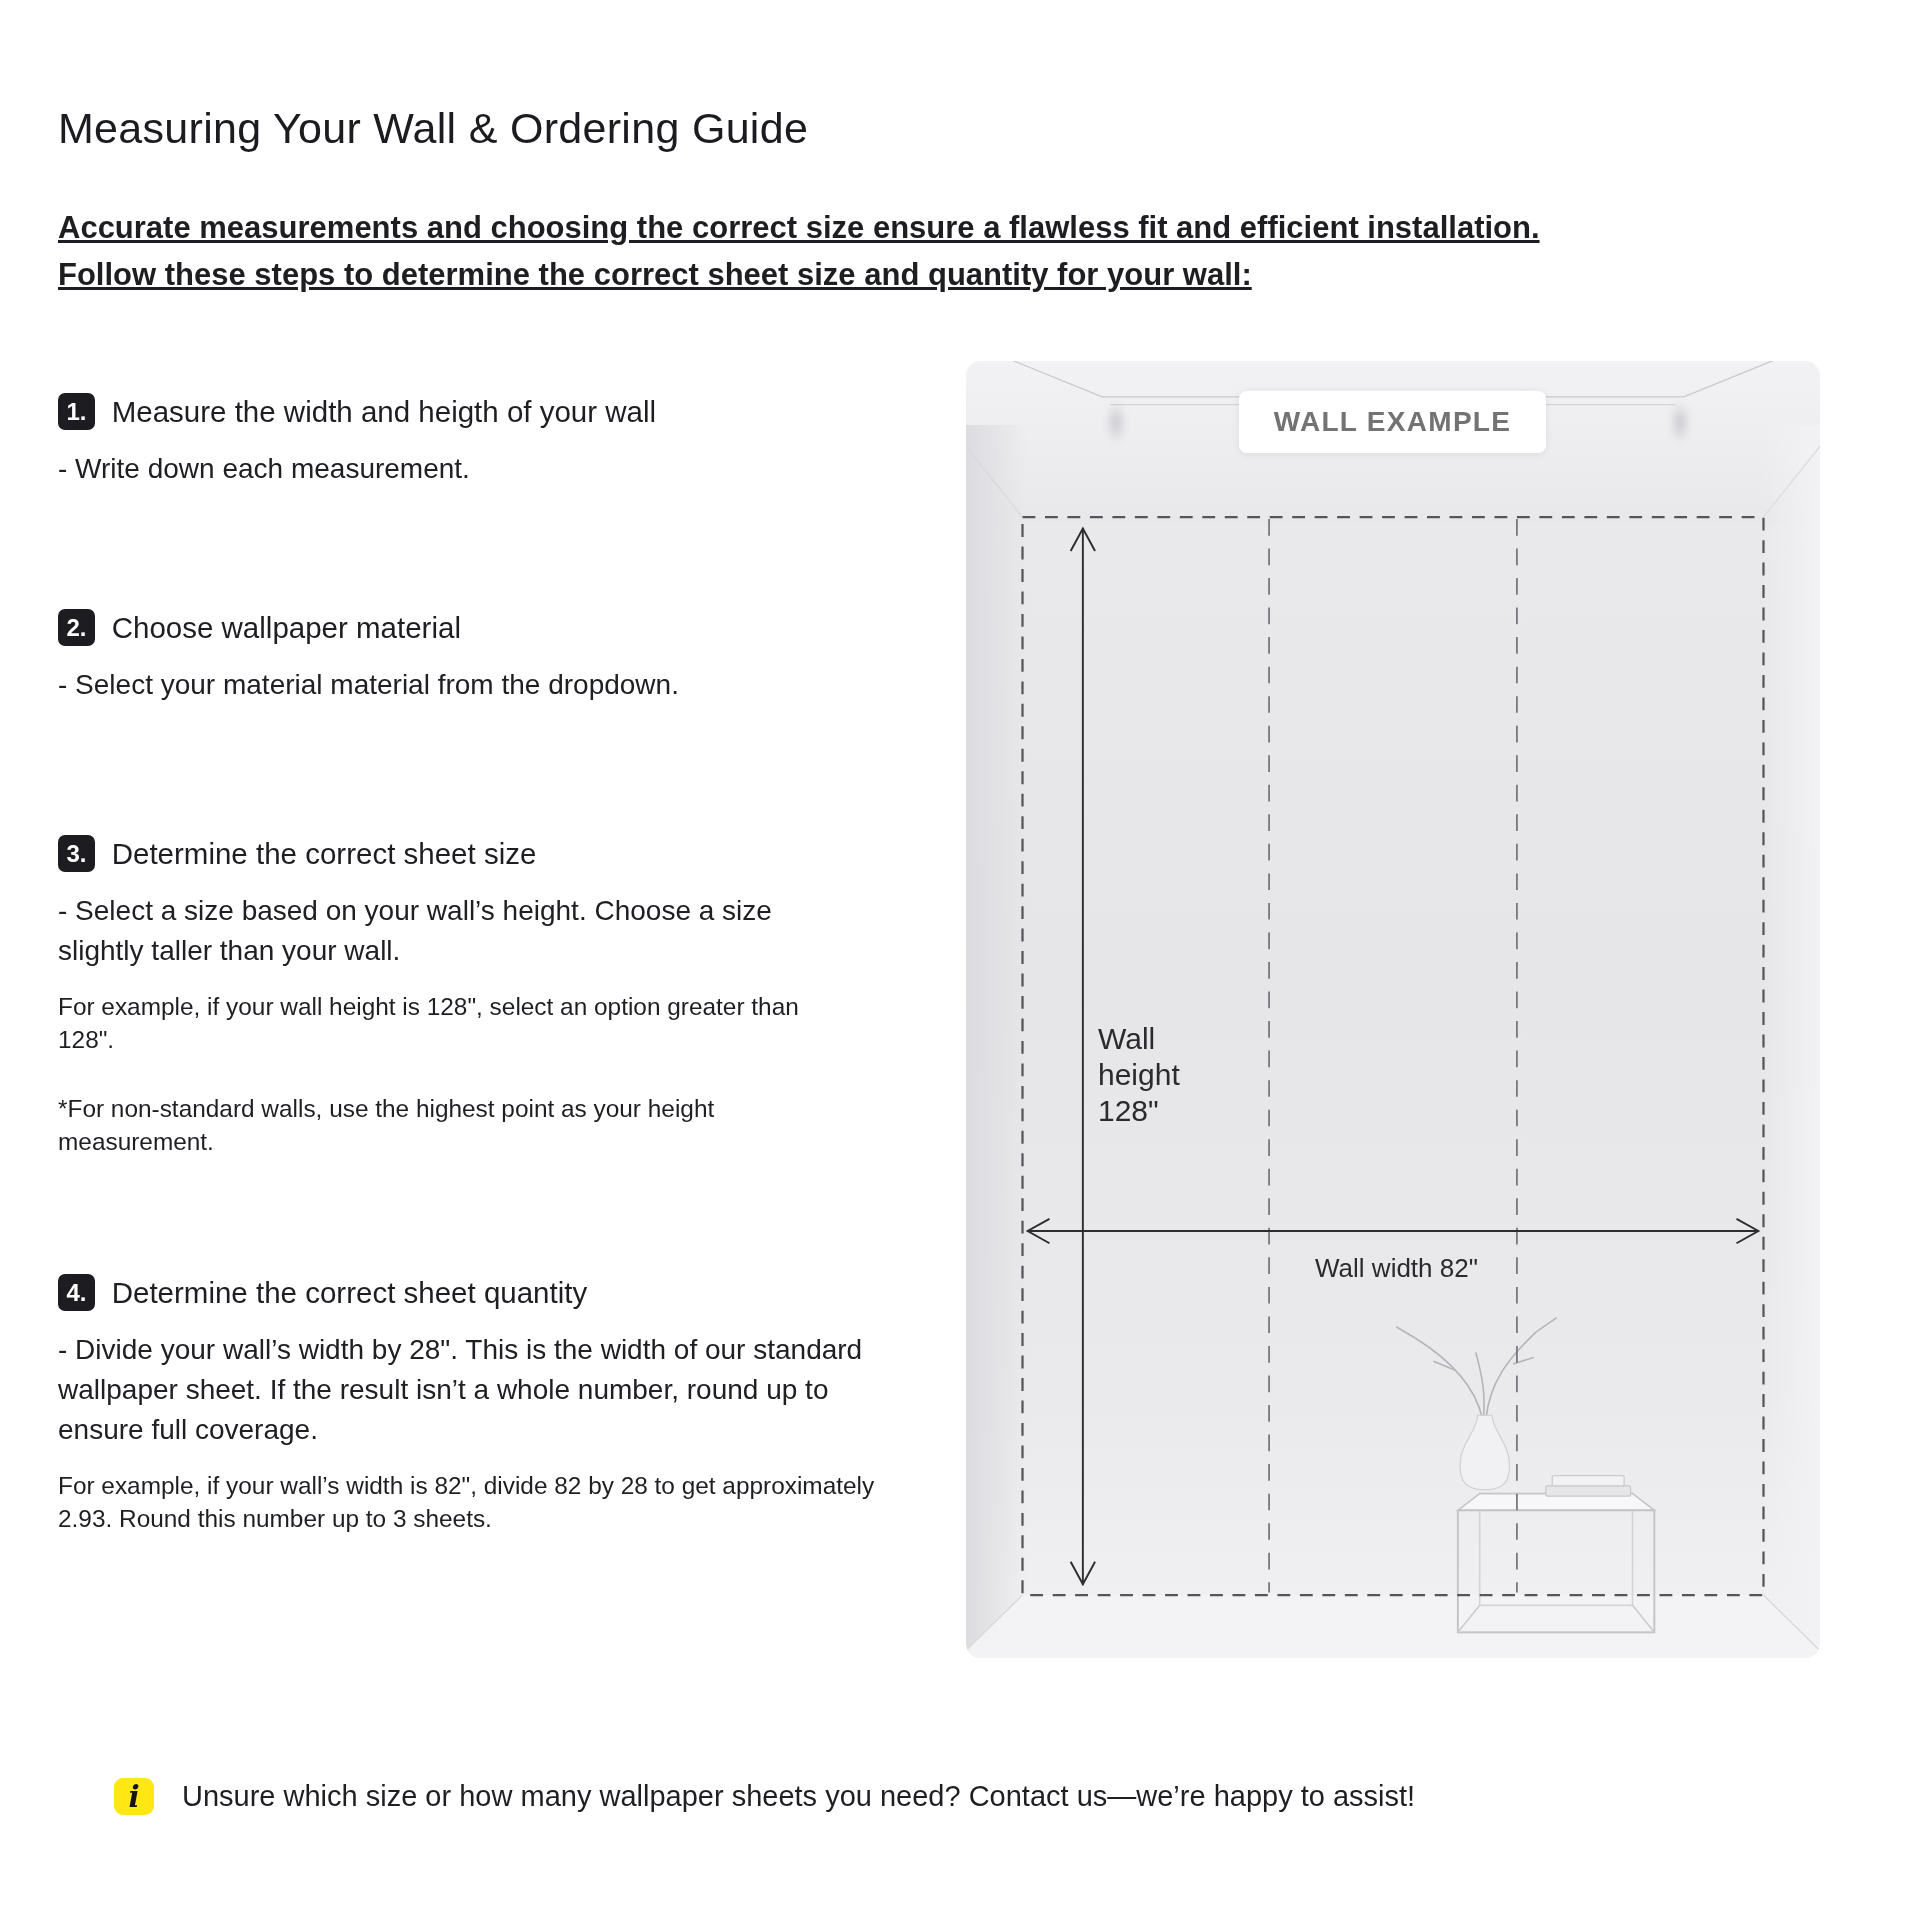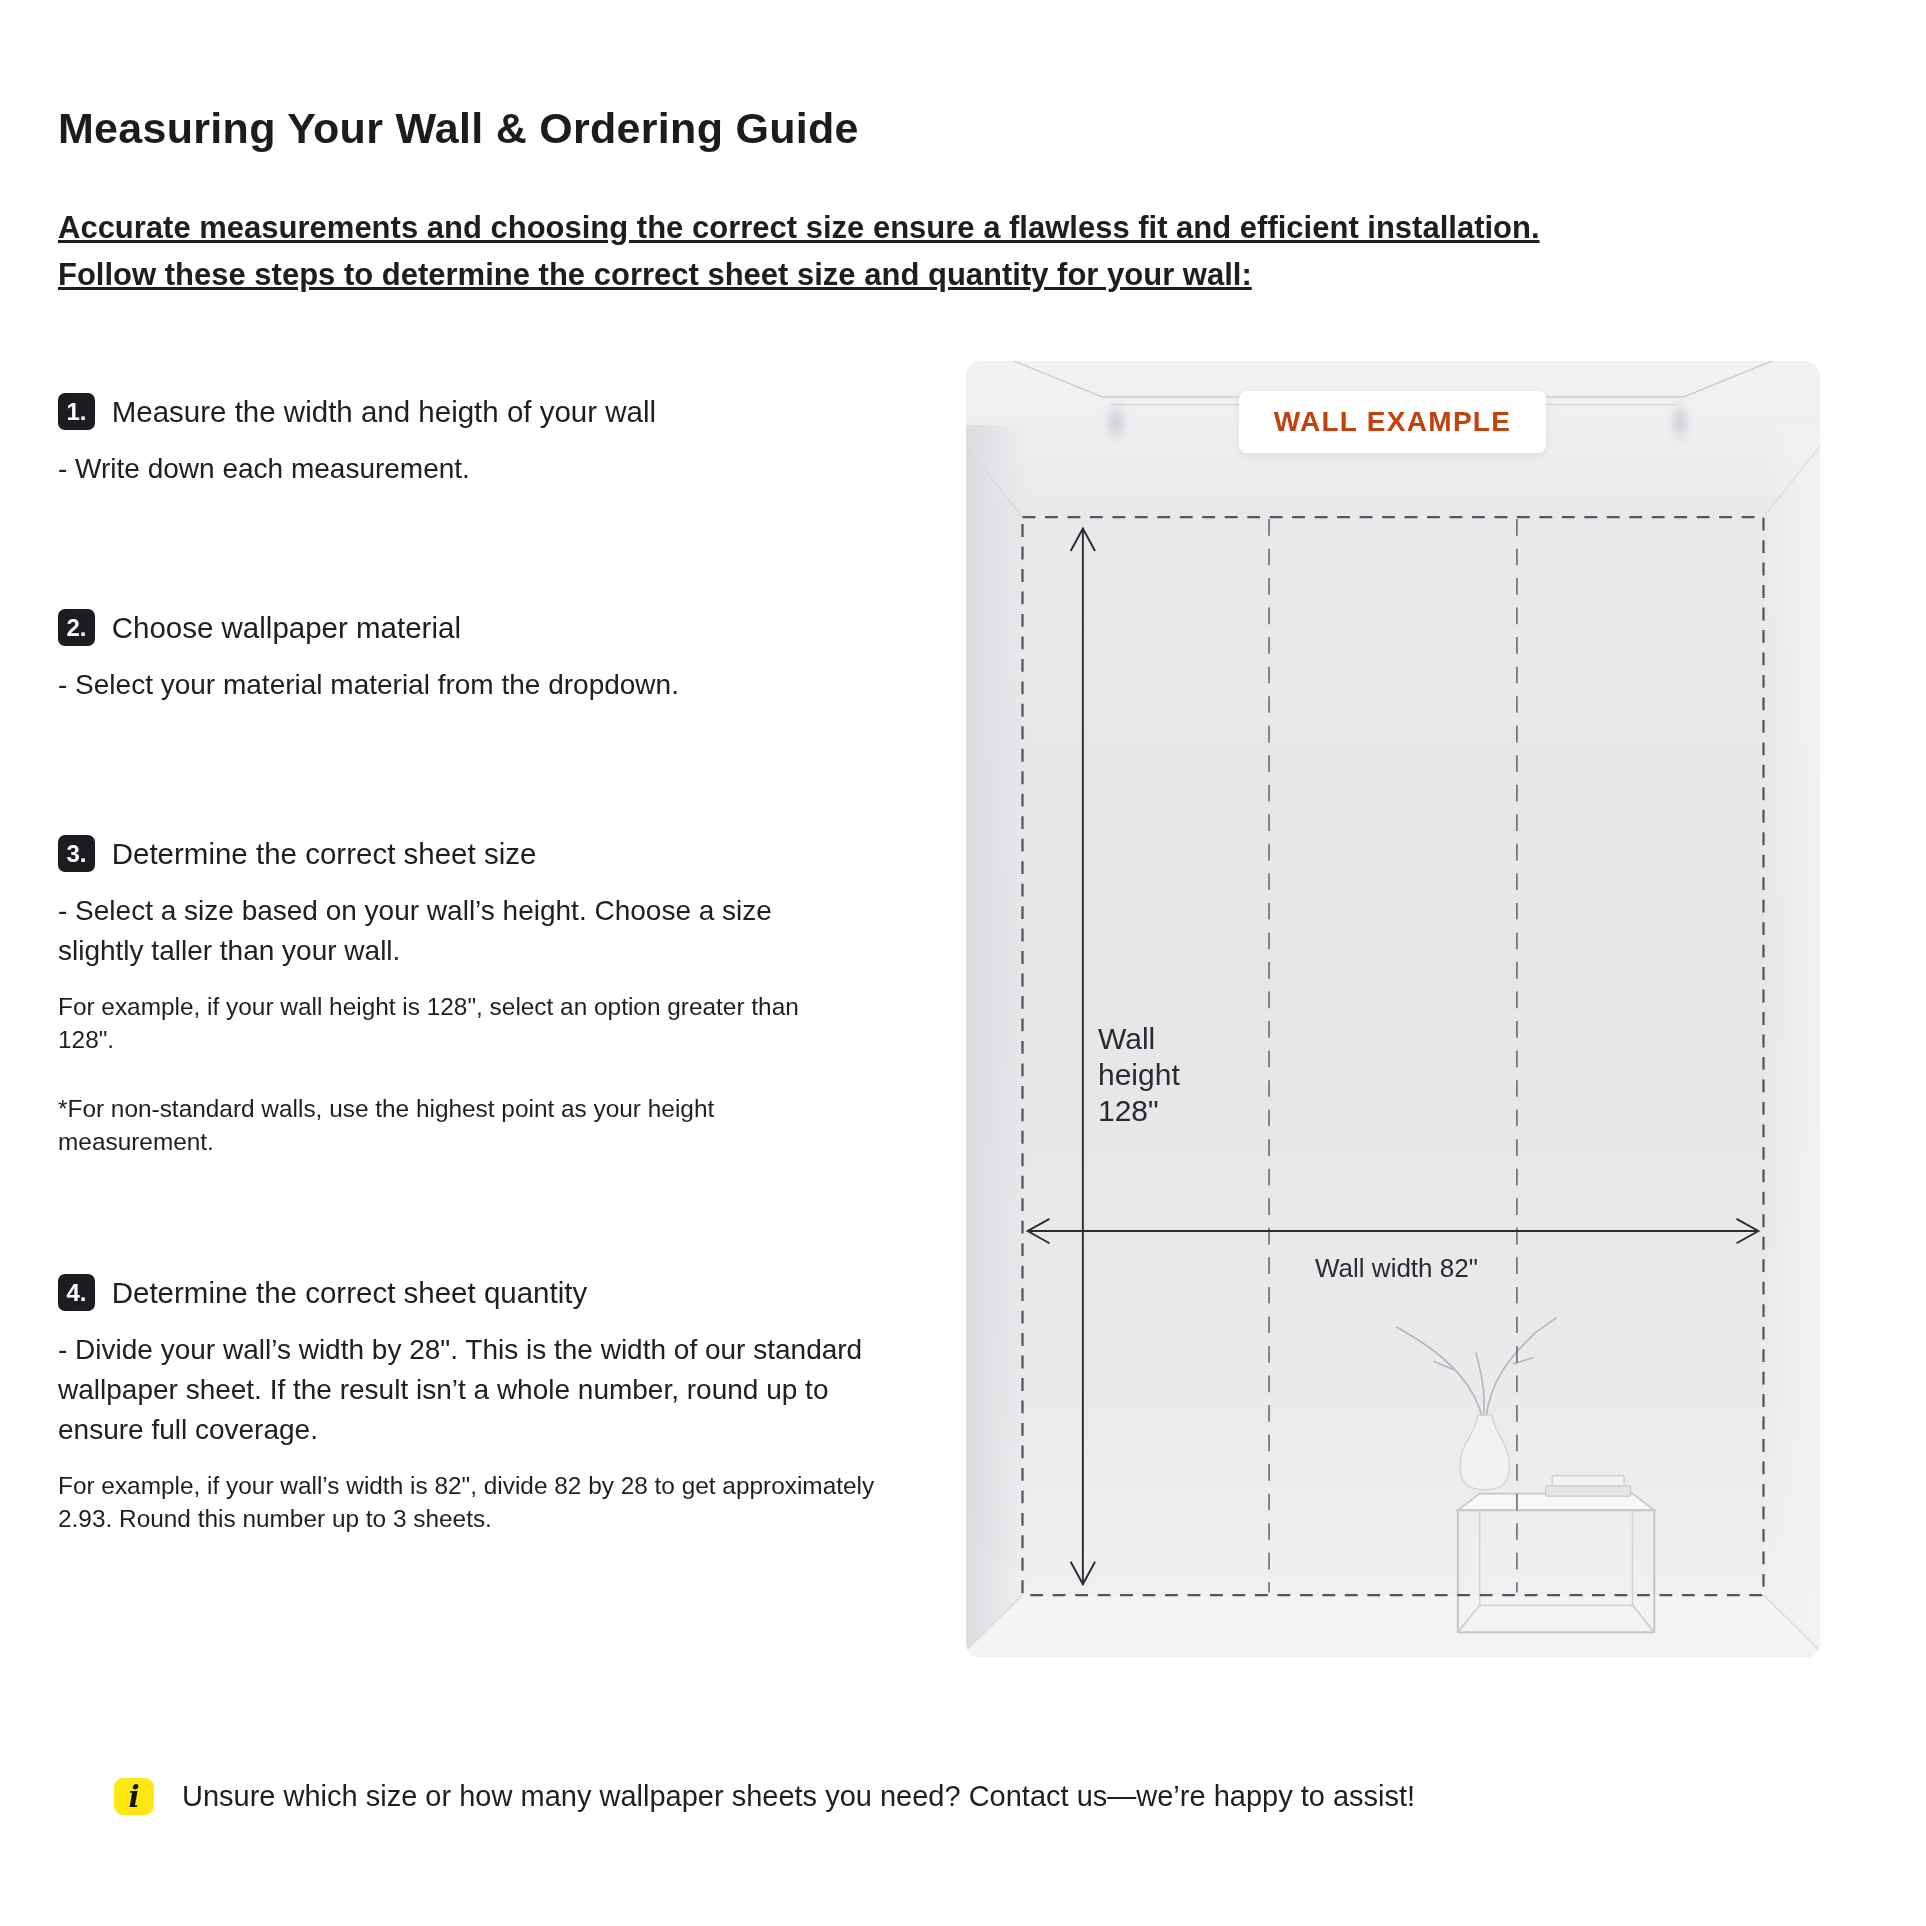--- a/index.html
+++ b/index.html
@@ -1,21 +1,21 @@
 <!DOCTYPE html>
 <html style="font-size:10.3px"><head>
 <meta charset="utf-8">
 <style>
   html,body{margin:0;padding:0;}
   body{
     width:1926px;height:1926px;position:relative;background:#ffffff;
     font-family:"Liberation Sans", sans-serif;color:#202024;overflow:hidden;
   }
   .page-title{
-    position:absolute;left:58px;top:104px;font-size:43px;font-weight:bold;
+    position:absolute;left:58px;top:104px;font-size:43px;font-weight:normal;
     letter-spacing:0.3px;color:#1c1c20;margin:0;
   }
   .intro{position:absolute;left:58px;top:204px;width:1849px;font-size:31px;font-weight:600;line-height:47px;color:#1e1e22;text-decoration:underline;}
   .step{position:absolute;left:58px;width:873px;}
   .step-header{display:flex;align-items:center;gap:16.7px;}
   .num-badge{
     flex:0 0 auto;width:37px;height:37px;background:#1d1d21;border-radius:7px;color:#ffffff;
     font-weight:bold;font-size:24px;display:flex;align-items:center;justify-content:center;
   }
   .step-title{font-size:29.5px;font-weight:normal;color:#1e1e22;margin:0;}
@@ -34,21 +34,21 @@
   }
   .p-ceiling{position:absolute;left:0;top:0;right:0;height:164px;background:linear-gradient(180deg,#f2f2f4 0%,#ededf0 55%,#e8e8eb 100%);}
   .p-leftwall{position:absolute;left:0;top:64px;bottom:0;width:61px;background:linear-gradient(90deg,#dcdce0 0%,rgba(233,233,236,0) 100%);}
   .p-rightwall{position:absolute;right:0;top:64px;bottom:0;width:58px;background:linear-gradient(270deg,#f2f2f4 0%,rgba(233,233,236,0) 100%);}
   .p-light{position:absolute;width:28px;height:56px;border-radius:50%;
     background:radial-gradient(50% 50% at 50% 40%,#c7c7cd 0%,rgba(224,224,228,0) 75%);filter:blur(3.2px);}
   .room-svg,.overlay-svg{position:absolute;left:0;top:0;width:100%;height:100%;}
   .p-label{
     position:absolute;left:273px;top:29.5px;width:307px;height:62px;background:#ffffff;border-radius:7.7px;
     display:flex;align-items:center;justify-content:center;font-size:28px;font-weight:bold;letter-spacing:1.3px;
-    color:#c2410c;box-shadow:0 1.9px 9px rgba(0,0,0,0.07);
+    color:#737373;box-shadow:0 1.9px 9px rgba(0,0,0,0.07);
   }
   .p-height-label{position:absolute;left:132px;top:660px;font-size:30px;line-height:36px;color:#2a2a2f;white-space:pre-line;}
   .p-width-label{position:absolute;left:193px;top:892px;width:475px;text-align:center;font-size:26px;color:#2a2a2f;}
 
   
   .footer{position:absolute;left:114px;top:1778px;display:flex;align-items:center;gap:28px;font-size:29px;color:#1f1f23;}
   .info-badge{
     flex:0 0 auto;width:40px;height:37px;background:#ffe713;border-radius:9px;
     display:flex;align-items:center;justify-content:center;
     font-family:"DejaVu Serif", serif;font-style:italic;font-weight:bold;font-size:29.5px;color:#141414;

